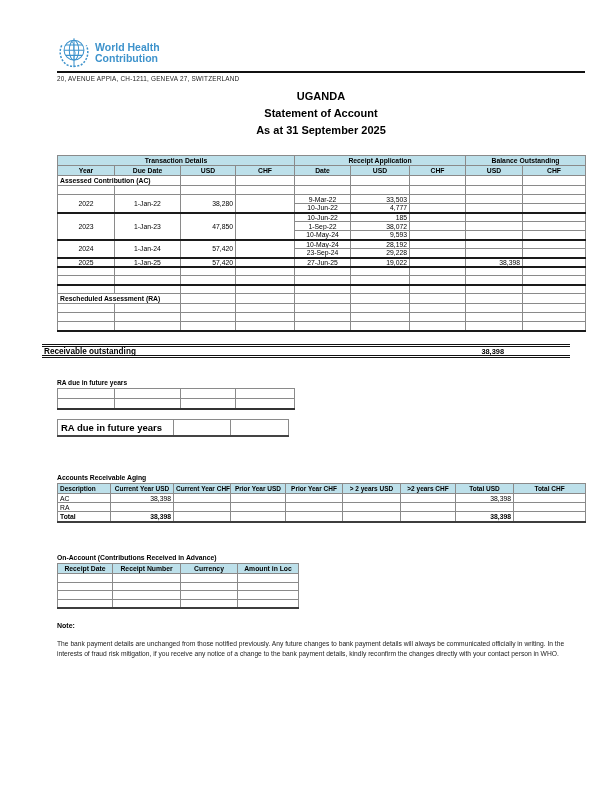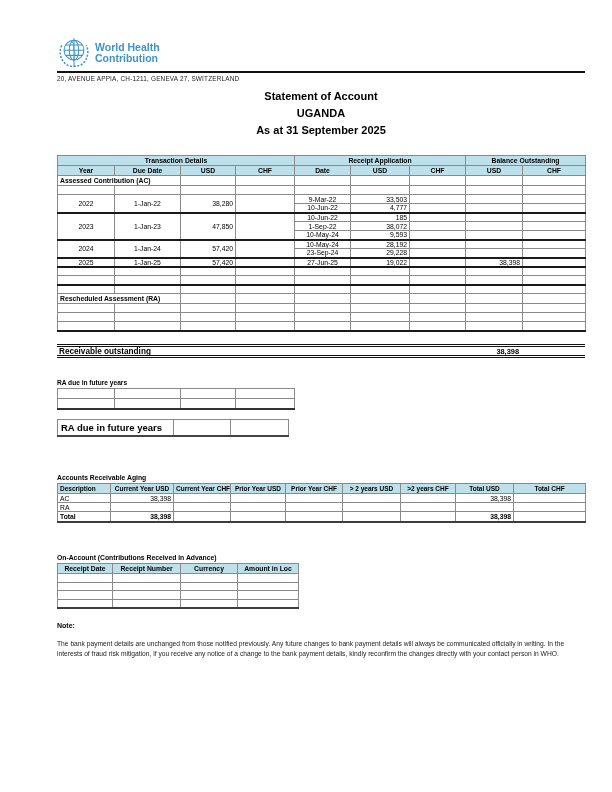--- a/index.html
+++ b/index.html
@@ -32,21 +32,21 @@
 
   
   .main-table { left:57px; top:155px; width:528px; }
   .main-table table { width:528px; border:1.5px solid #1a1a1a; }
   .main-table .gsep { border-left:1px solid #3a3a3a; }
   .main-table .thicktop td { border-top:2px solid #1a1a1a; }
   .main-table .lastrow td { border-bottom:2px solid #1a1a1a; }
   .main-table .seclabel { font-weight:bold; height:10px; }
 
   
-  .receivable { left:57px; top:344px; width:528px; border-top:3px double #111;
+  .receivable { left:42px; top:344px; width:528px; border-top:3px double #111;
     border-bottom:3px double #111; height:14px; display:flex; align-items:center; }
   .receivable .lbl { font-weight:bold; font-size:8.2px; padding-left:2px; }
   .receivable .val { position:absolute; right:66px; font-weight:bold; font-size:7.4px; }
 
   
   .ra-small-label { left:57px; top:379px; font-size:6.6px; font-weight:bold; }
   .ra-small-table { left:57px; top:388px; }
   .ra-small-table table { width:237px; border:1.2px solid #222; border-bottom:2.5px solid #333; }
   .ra-small-table td { height:10px; }
 
@@ -91,22 +91,22 @@
     </svg>
     <div class="logo-text">
       <div>World Health</div>
       <div>Contribution</div>
     </div>
   </div>
   <div class="abs head-rule"></div>
   <div class="abs address">20, AVENUE APPIA, CH-1211, GENEVA 27, SWITZERLAND</div>
 
   <div class="abs title-block">
+    <div>UGANDA</div>
     <div>Statement of Account</div>
-    <div>UGANDA</div>
     <div>As at 31 September 2025</div>
   </div>
 
   <div class="abs main-table">
     <table>
       <colgroup>
         <col style="width:57px">
           <col style="width:66px">
           <col style="width:55px">
           <col style="width:59px">

